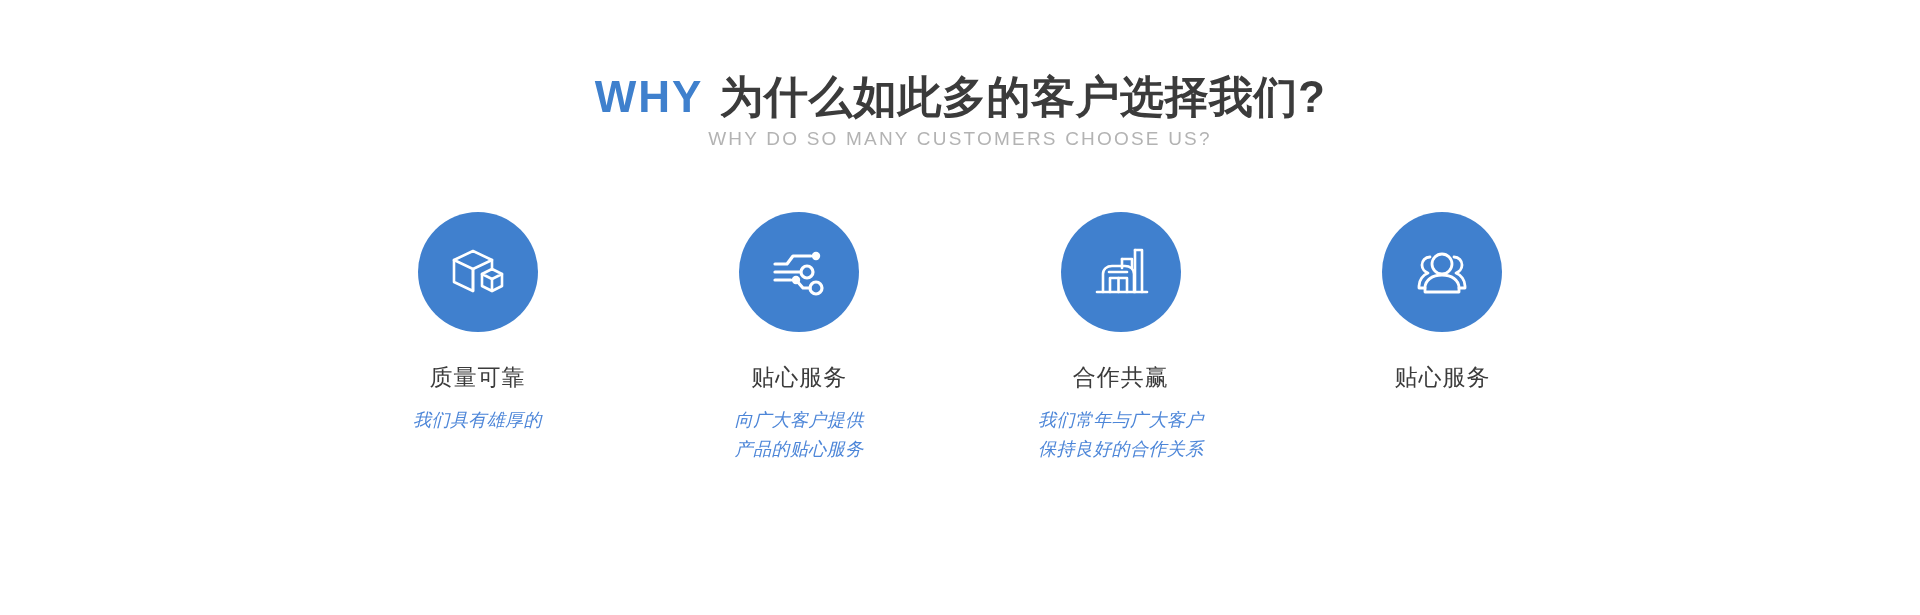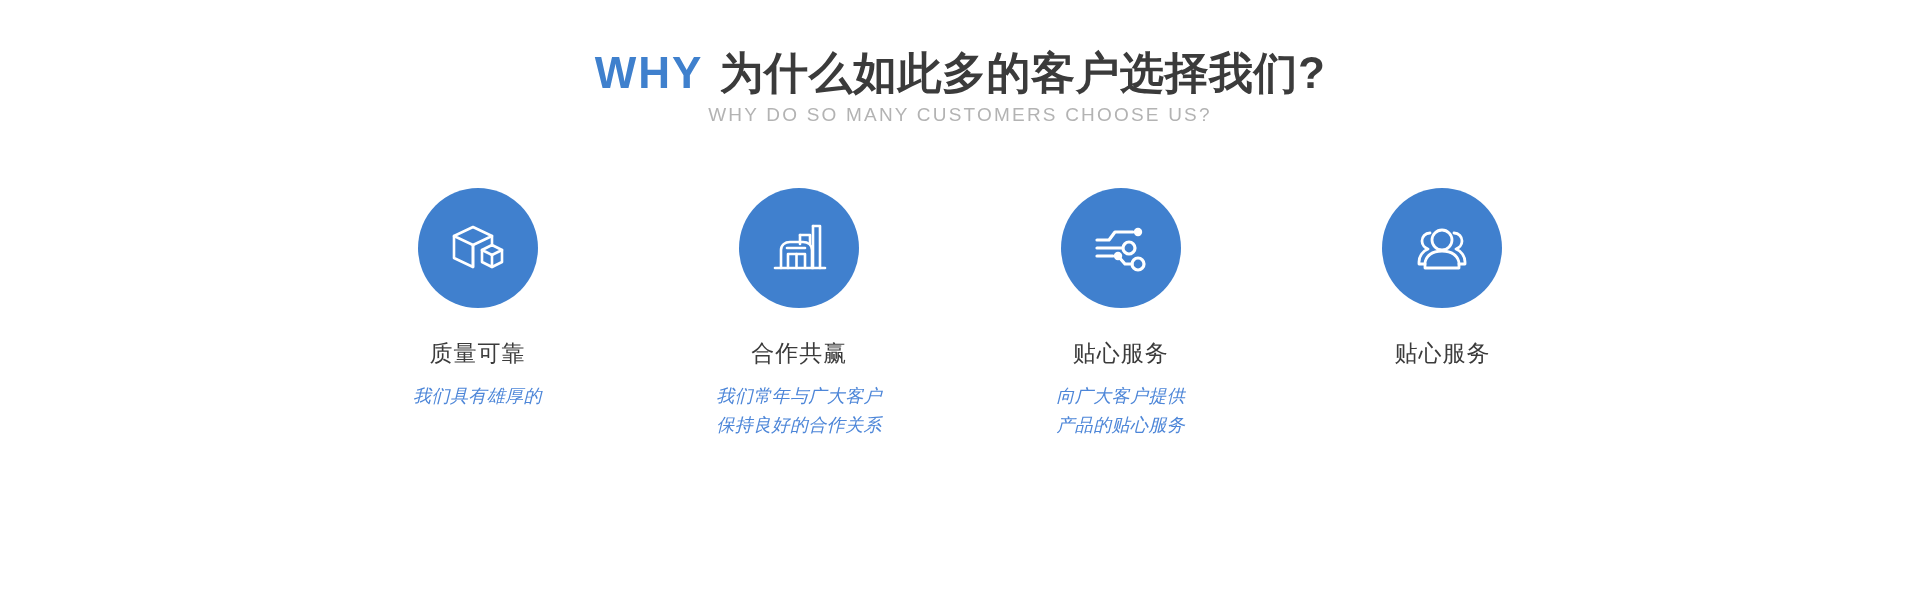--- a/index.html
+++ b/index.html
@@ -12,21 +12,21 @@
     overflow: hidden;
   }
 
   .section {
     width: 1920px;
     height: 615px;
     background: #ffffff;
     display: flex;
     flex-direction: column;
     align-items: center;
-    padding-top: 44px;
+    padding-top: 68px;
   }
 
   
   .heading-block {
     text-align: center;
     width: 100%;
   }
 
   .main-title {
     font-size: 44px;
@@ -130,20 +130,42 @@
             <path d="M36 34 L46 29 L56 34 L46 39 Z"></path>
             <path d="M36 34 L36 46 L46 51 L46 39"></path>
             <path d="M56 34 L56 46 L46 51"></path>
             <path d="M27 29 L27 51"></path>
           </svg>
         </span>
       </div>
       <div class="card-title">质量可靠</div>
       <div class="card-desc">
         <span>我们具有雄厚的</span>
+      </div>
+    </div>
+
+    <div class="card">
+      <div class="icon-circle">
+        <span>
+          <svg width="64" height="64" viewBox="0 0 64 64" fill="none" stroke="#ffffff" stroke-width="3.2" stroke-linecap="round" stroke-linejoin="round">
+            <path d="M8 24 L20 24 L26 16 L44 16"></path>
+            <circle cx="49" cy="16" r="4.2" fill="#ffffff" stroke="none"></circle>
+            <path d="M8 32 L33 32"></path>
+            <circle cx="40" cy="32" r="6" fill="none"></circle>
+            <path d="M8 40 L24 40"></path>
+            <circle cx="29" cy="40" r="4.2" fill="#ffffff" stroke="none"></circle>
+            <path d="M29 40 L36 48 L43 48"></path>
+            <circle cx="49" cy="48" r="6" fill="none"></circle>
+          </svg>
+        </span>
+      </div>
+      <div class="card-title">贴心服务</div>
+      <div class="card-desc">
+        <span>向广大客户提供</span>
+        <span>产品的贴心服务</span>
       </div>
     </div>
 
     <div class="card">
       <div class="icon-circle">
         <span>
           <svg width="64" height="64" viewBox="0 0 64 64" fill="none" stroke="#ffffff" stroke-width="2.6" stroke-linecap="round" stroke-linejoin="round">
             <path d="M46 10 L53 10 L53 52"></path>
             <path d="M46 10 L46 52"></path>
             <path d="M33 19 L43 19 L43 28"></path>
@@ -159,42 +181,20 @@
       <div class="card-title">合作共赢</div>
       <div class="card-desc">
         <span>我们常年与广大客户</span>
         <span>保持良好的合作关系</span>
       </div>
     </div>
 
     <div class="card">
       <div class="icon-circle">
         <span>
-          <svg width="64" height="64" viewBox="0 0 64 64" fill="none" stroke="#ffffff" stroke-width="3.2" stroke-linecap="round" stroke-linejoin="round">
-            <path d="M8 24 L20 24 L26 16 L44 16"></path>
-            <circle cx="49" cy="16" r="4.2" fill="#ffffff" stroke="none"></circle>
-            <path d="M8 32 L33 32"></path>
-            <circle cx="40" cy="32" r="6" fill="none"></circle>
-            <path d="M8 40 L24 40"></path>
-            <circle cx="29" cy="40" r="4.2" fill="#ffffff" stroke="none"></circle>
-            <path d="M29 40 L36 48 L43 48"></path>
-            <circle cx="49" cy="48" r="6" fill="none"></circle>
-          </svg>
-        </span>
-      </div>
-      <div class="card-title">贴心服务</div>
-      <div class="card-desc">
-        <span>向广大客户提供</span>
-        <span>产品的贴心服务</span>
-      </div>
-    </div>
-
-    <div class="card">
-      <div class="icon-circle">
-        <span>
           <svg width="64" height="64" viewBox="0 0 64 64" fill="none" stroke="#ffffff" stroke-width="2.8" stroke-linecap="round" stroke-linejoin="round">
             <path d="M20 17 C15 17 12 21 12 25 C12 29 15 32 18 33 C13 35 9 40 9 46 L9 48 L15 48"></path>
             <path d="M44 17 C49 17 52 21 52 25 C52 29 49 32 46 33 C51 35 55 40 55 46 L55 48 L49 48"></path>
             <circle cx="32" cy="24" r="10"></circle>
             <path d="M15 52 L15 48 C15 40 22.5 35 32 35 C41.5 35 49 40 49 48 L49 52 Z"></path>
           </svg>
         </span>
       </div>
       <div class="card-title">贴心服务</div>
     </div>

